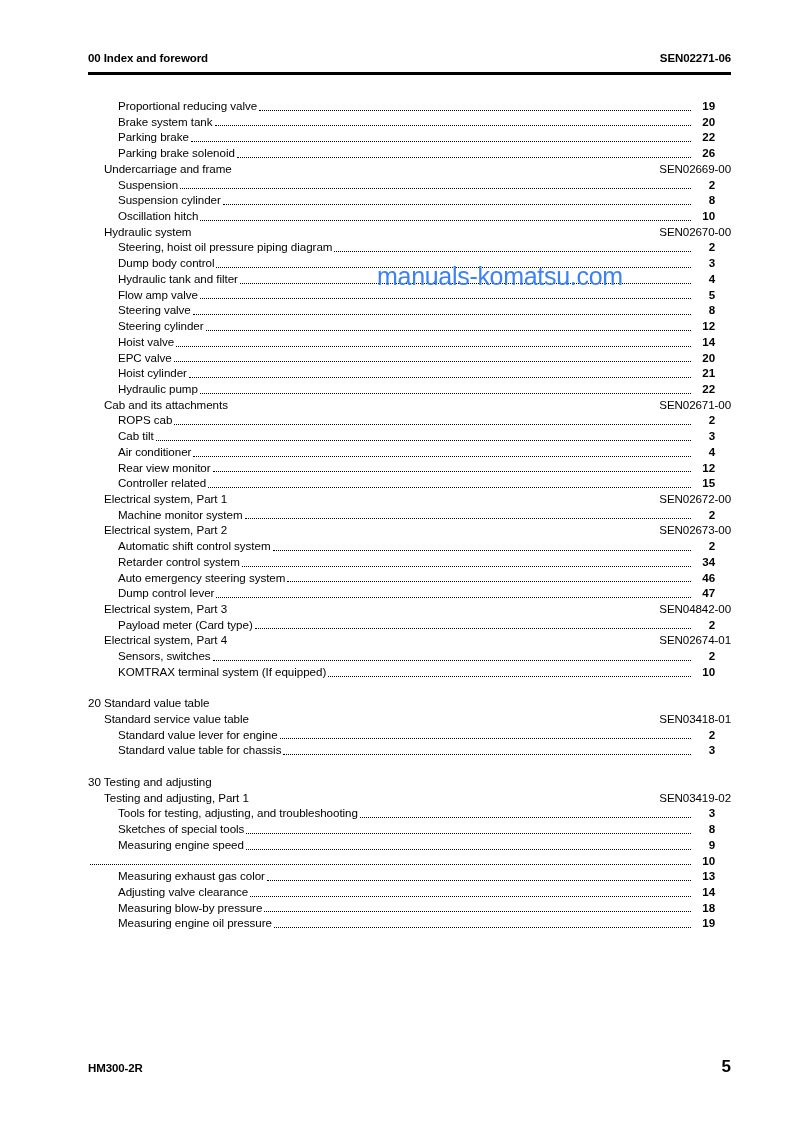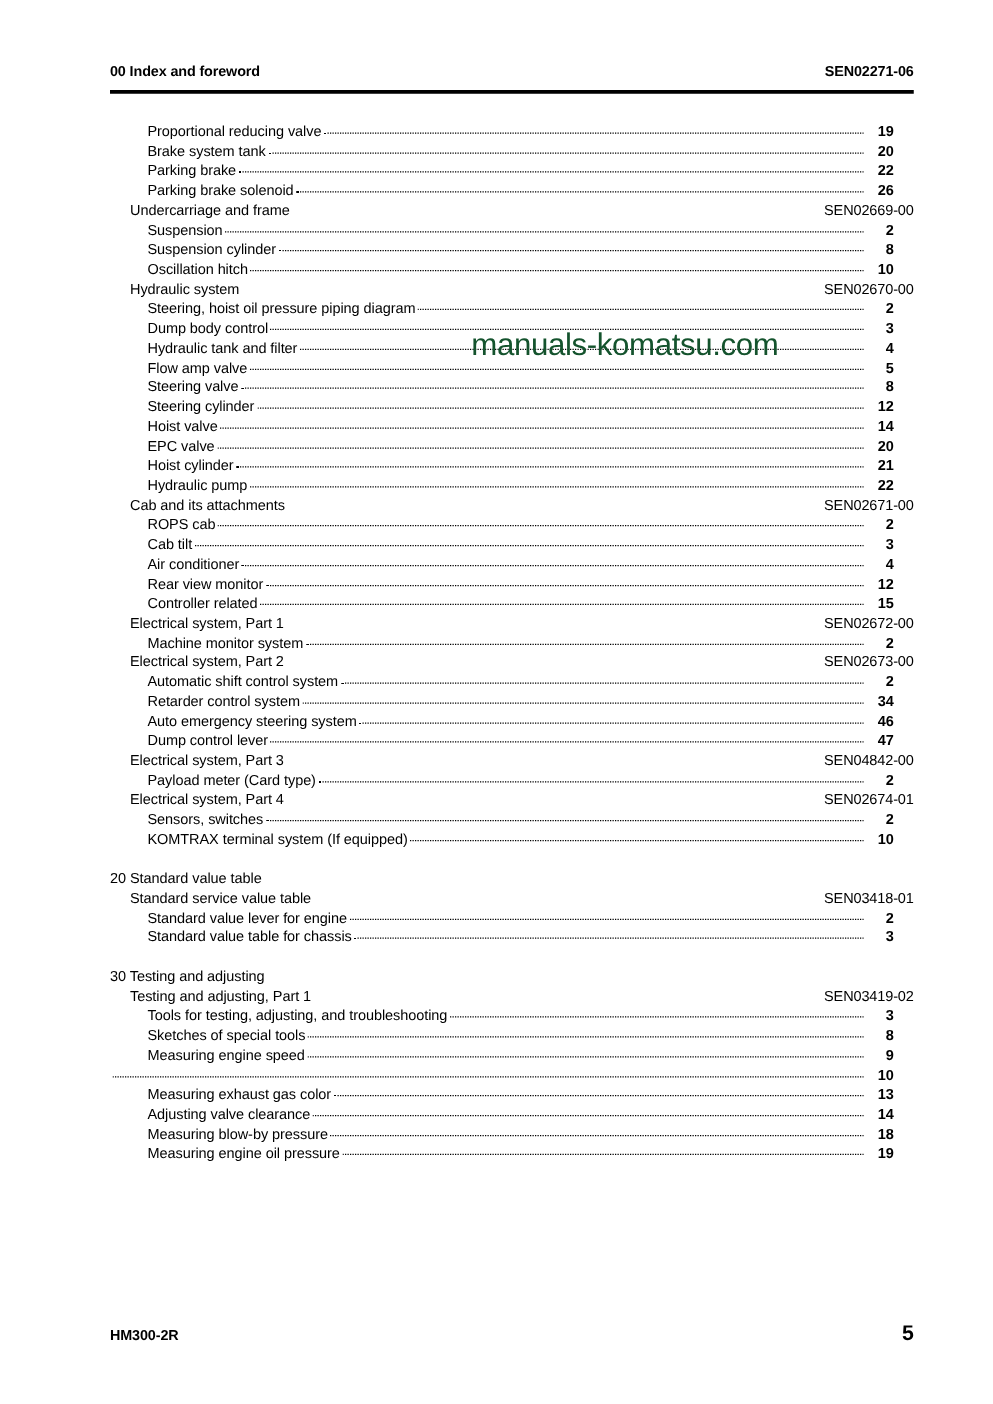--- a/index.html
+++ b/index.html
@@ -52,21 +52,21 @@
 
   
   .toc {
     position: absolute;
     left: 88px;
     top: 98px;
     width: 643px;
   }
   .toc-row {
     display: flex;
-    align-items: flex-start;
+    align-items: flex-end;
     font-size: 11.6px;
     line-height: 15.72px;
     height: 15.72px;
     white-space: nowrap;
   }
   .toc-row .label {
     flex: 0 0 auto;
     letter-spacing: -0.05px;
   }
   .toc-row .leader {
@@ -113,21 +113,21 @@
   .toc-row.section .gap {
     flex: 1 1 auto;
   }
 
   
   .watermark {
     position: absolute;
     left: 377px;
     top: 262px;
     font-size: 25px;
-    color: #14532d;
+    color: #3b82f6;
     white-space: nowrap;
     letter-spacing: -0.3px;
     pointer-events: none;
   }
 
   
   .page-footer {
     position: absolute;
     left: 88px;
     top: 1057px;

